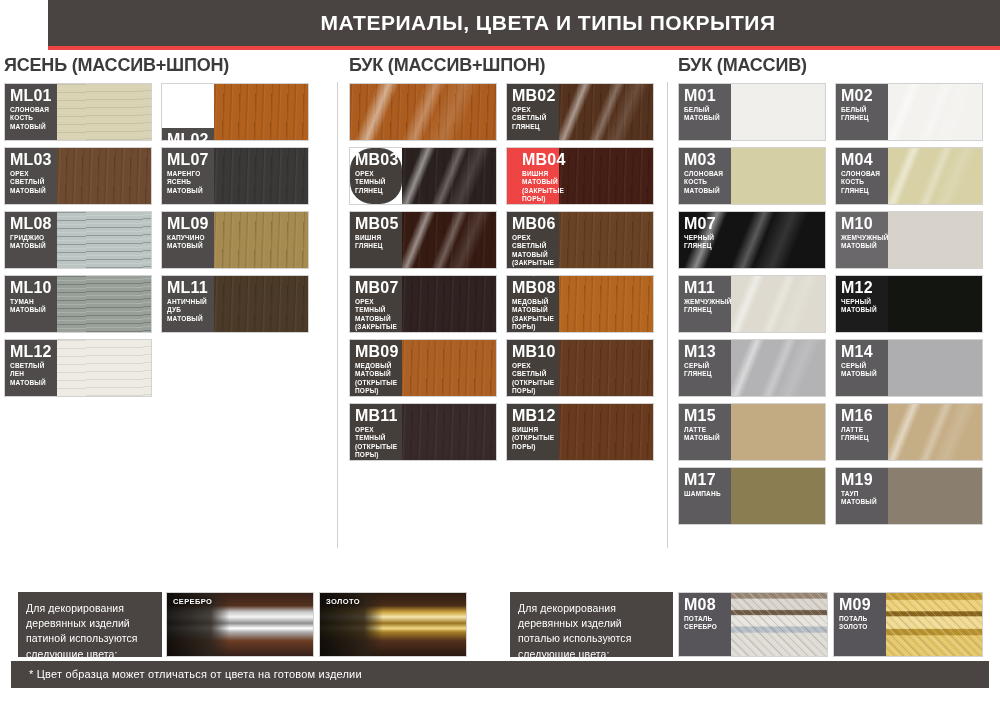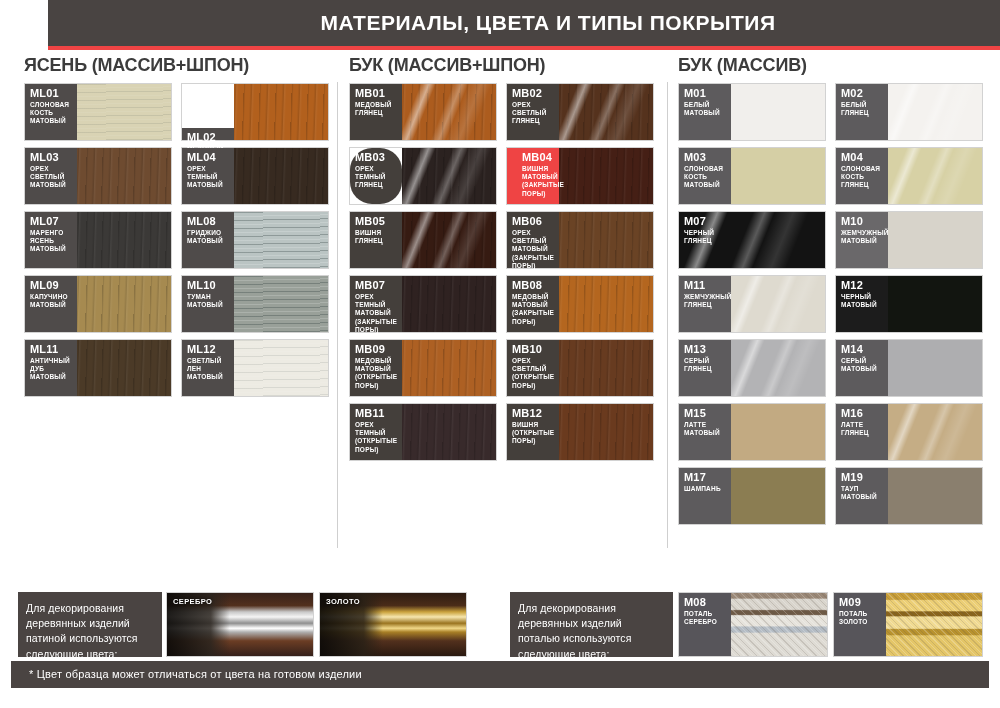--- a/index.html
+++ b/index.html
@@ -24,21 +24,21 @@
   }
   .tiles{display:flex;flex-wrap:wrap;gap:6px 9px;}
   .tile{
     width:148px;height:58px;display:flex;box-sizing:border-box;
     border:1px solid #d2d2d2;position:relative;background:#fff;
   }
   .tile-label{
     width:52px;flex:none;box-sizing:border-box;padding:4px 2px 0 5px;
     color:#ffffff;position:relative;z-index:2;
   }
-  .tile-code{font-size:11px;font-weight:bold;line-height:1.05;letter-spacing:.2px;}
+  .tile-code{font-size:16px;font-weight:bold;line-height:1.05;letter-spacing:.2px;}
   .tile-sub{
     font-size:6.5px;font-weight:bold;line-height:1.3;margin-top:1px;
     white-space:pre-line;letter-spacing:.2px;
   }
   .tile-swatch{flex:1;position:relative;overflow:hidden;}
   .tile--full .tile-swatch{position:absolute;left:0;top:0;right:0;bottom:0;}
   .tile--full .tile-label{background:transparent !important;}
   
   .f-wood::before,.f-woodgloss::before{
     content:"";position:absolute;left:-6px;top:-6px;right:-6px;bottom:-6px;
@@ -111,21 +111,21 @@
     font-size:11px;line-height:27px;padding-left:18px;letter-spacing:.2px;
   }
 </style>
 </head>
 <body>
 
 <div class="header-bar">
   <div class="header-title">МАТЕРИАЛЫ, ЦВЕТА И ТИПЫ ПОКРЫТИЯ</div>
 </div>
 
-<div class="col" style="left:24px;">
+<div class="col" style="left:4px;">
   <div class="col-title">ЯСЕНЬ (МАССИВ+ШПОН)</div>
   <div class="tiles">
       <div class="tile">
     <div class="tile-label" style="background: rgb(79, 75, 74);">
       <div class="tile-code">ML01</div>
       <div class="tile-sub">СЛОНОВАЯ
 КОСТЬ
 МАТОВЫЙ</div>
     </div>
     <div class="tile-swatch f-grainhl" style="background-color: rgb(217, 211, 180);"></div>
@@ -141,29 +141,20 @@
     <div class="tile-label" style="background: rgb(79, 75, 74);">
       <div class="tile-code">ML03</div>
       <div class="tile-sub">ОРЕХ
 СВЕТЛЫЙ
 МАТОВЫЙ</div>
     </div>
     <div class="tile-swatch f-wood" style="background-color: rgb(110, 75, 48);"></div>
   </div>
       <div class="tile">
     <div class="tile-label" style="background: rgb(79, 75, 74);">
-      <div class="tile-code">ML04</div>
-      <div class="tile-sub">ОРЕХ
-ТЕМНЫЙ
-МАТОВЫЙ</div>
-    </div>
-    <div class="tile-swatch f-wood" style="background-color: rgb(55, 42, 32);"></div>
-  </div>
-      <div class="tile">
-    <div class="tile-label" style="background: rgb(79, 75, 74);">
       <div class="tile-code">ML07</div>
       <div class="tile-sub">МАРЕНГО
 ЯСЕНЬ
 МАТОВЫЙ</div>
     </div>
     <div class="tile-swatch f-wood" style="background-color: rgb(59, 57, 55);"></div>
   </div>
       <div class="tile">
     <div class="tile-label" style="background: rgb(79, 75, 74);">
       <div class="tile-code">ML08</div>
@@ -206,25 +197,20 @@
     </div>
     <div class="tile-swatch f-grainhl" style="background-color: rgb(237, 235, 227);"></div>
   </div>
     </div>
 </div>
 
 <div class="col" style="left:349px;">
   <div class="col-title">БУК (МАССИВ+ШПОН)</div>
   <div class="tiles">
       <div class="tile">
-    <div class="tile-label" style="background: rgb(68, 63, 59);">
-      <div class="tile-code">MB01</div>
-      <div class="tile-sub">МЕДОВЫЙ
-ГЛЯНЕЦ</div>
-    </div>
     <div class="tile-swatch f-woodgloss" style="background-color: rgb(172, 92, 30);"></div>
   </div>
       <div class="tile">
     <div class="tile-label" style="background: rgb(68, 63, 59);">
       <div class="tile-code">MB02</div>
       <div class="tile-sub">ОРЕХ
 СВЕТЛЫЙ
 ГЛЯНЕЦ</div>
     </div>
     <div class="tile-swatch f-woodgloss" style="background-color: rgb(85, 50, 29);"></div>

